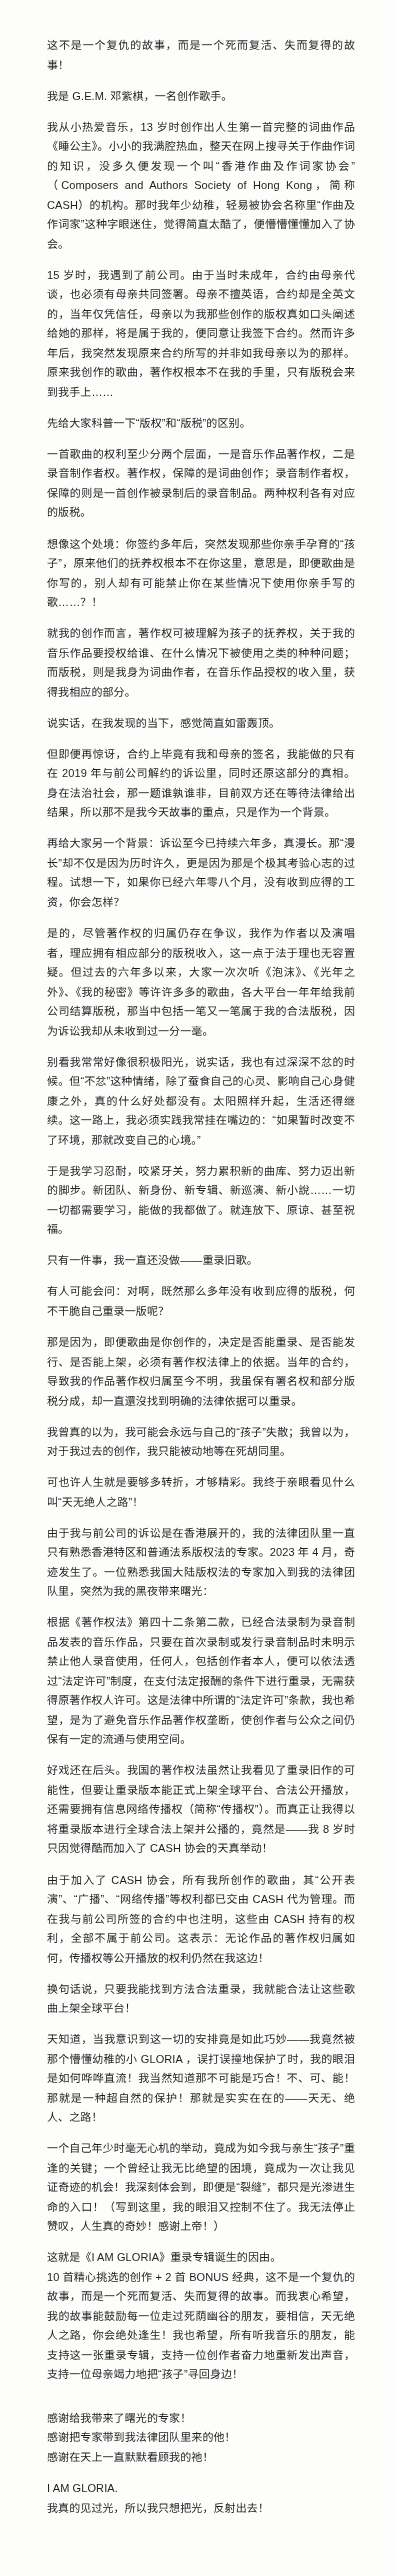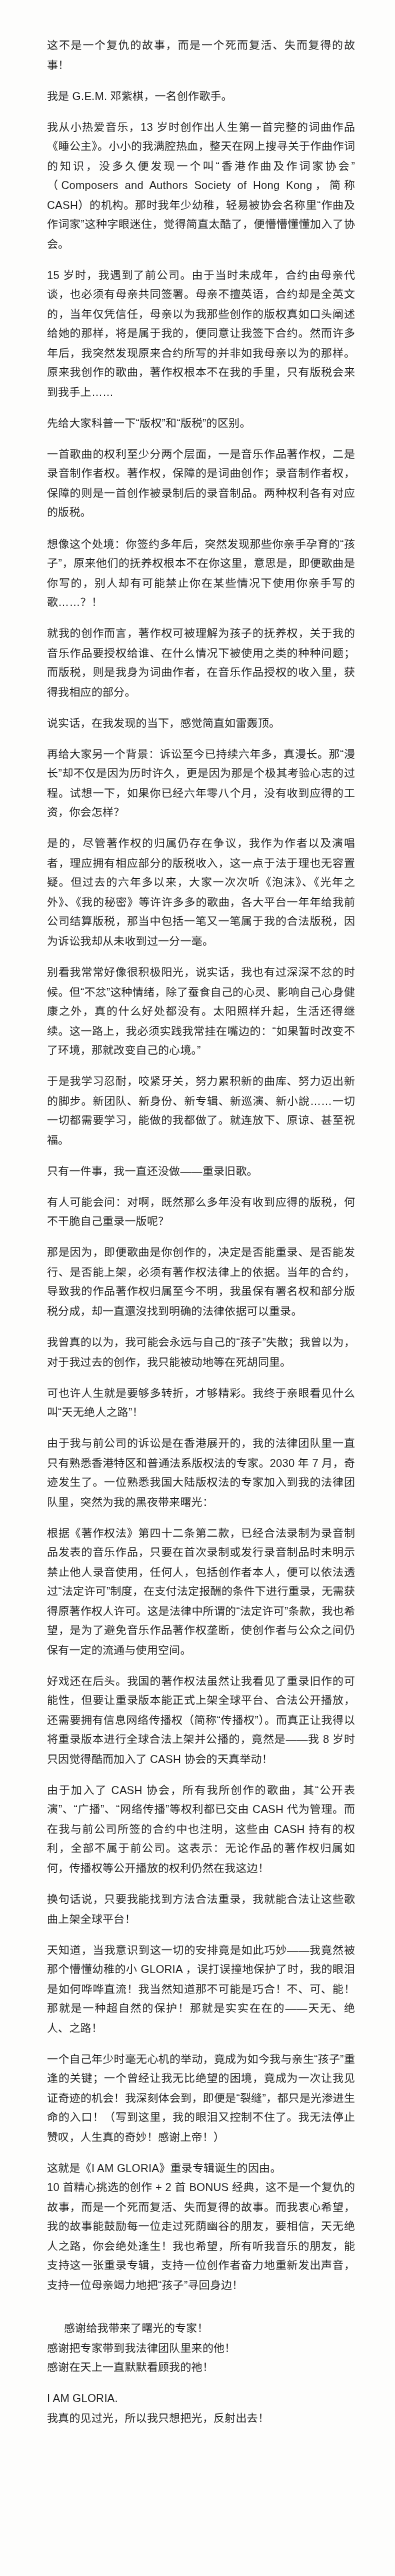--- a/index.html
+++ b/index.html
@@ -32,47 +32,47 @@
     margin: 11.6px 0 0 0;
   }
   .doc p.para:first-child {
     margin-top: 0;
   }
   .doc p.para.tight {
     margin-top: 0;
   }
   .doc p.para.xgap {
     margin-top: 24px;
-    margin-left: 17px;
   }
 </style>
 </head>
 <body>
 
 <div class="page">
   <div class="doc">
     <p class="para">这不是一个复仇的故事，而是一个死而复活、失而复得的故事！</p>
     <p class="para">我是 G.E.M. 邓紫棋，一名创作歌手。</p>
     <p class="para">我从小热爱音乐，13 岁时创作出人生第一首完整的词曲作品《睡公主》。小小的我满腔热血，整天在网上搜寻关于作曲作词的知识，没多久便发现一个叫“香港作曲及作词家协会”（Composers and Authors Society of Hong Kong，简称 CASH）的机构。那时我年少幼稚，轻易被协会名称里“作曲及作词家”这种字眼迷住，觉得简直太酷了，便懵懵懂懂加入了协会。</p>
     <p class="para">15 岁时，我遇到了前公司。由于当时未成年，合约由母亲代谈，也必须有母亲共同签署。母亲不擅英语，合约却是全英文的，当年仅凭信任，母亲以为我那些创作的版权真如口头阐述给她的那样，将是属于我的，便同意让我签下合约。然而许多年后，我突然发现原来合约所写的并非如我母亲以为的那样。原来我创作的歌曲，著作权根本不在我的手里，只有版税会来到我手上……</p>
     <p class="para">先给大家科普一下“版权”和“版税”的区别。</p>
     <p class="para">一首歌曲的权利至少分两个层面，一是音乐作品著作权，二是录音制作者权。著作权，保障的是词曲创作；录音制作者权，保障的则是一首创作被录制后的录音制品。两种权利各有对应的版税。</p>
     <p class="para">想像这个处境：你签约多年后，突然发现那些你亲手孕育的“孩子”，原来他们的抚养权根本不在你这里，意思是，即便歌曲是你写的，别人却有可能禁止你在某些情况下使用你亲手写的歌……？！</p>
     <p class="para">就我的创作而言，著作权可被理解为孩子的抚养权，关于我的音乐作品要授权给谁、在什么情况下被使用之类的种种问题；而版税，则是我身为词曲作者，在音乐作品授权的收入里，获得我相应的部分。</p>
     <p class="para">说实话，在我发现的当下，感觉简直如雷轰顶。</p>
+    <p class="para">但即便再惊讶，合约上毕竟有我和母亲的签名，我能做的只有在 2019 年与前公司解约的诉讼里，同时还原这部分的真相。身在法治社会，那一题谁孰谁非，目前双方还在等待法律给出结果，所以那不是我今天故事的重点，只是作为一个背景。</p>
     <p class="para">再给大家另一个背景：诉讼至今已持续六年多，真漫长。那“漫长”却不仅是因为历时许久，更是因为那是个极其考验心志的过程。试想一下，如果你已经六年零八个月，没有收到应得的工资，你会怎样？</p>
     <p class="para">是的，尽管著作权的归属仍存在争议，我作为作者以及演唱者，理应拥有相应部分的版税收入，这一点于法于理也无容置疑。但过去的六年多以来，大家一次次听《泡沫》、《光年之外》、《我的秘密》等许许多多的歌曲，各大平台一年年给我前公司结算版税，那当中包括一笔又一笔属于我的合法版税，因为诉讼我却从未收到过一分一毫。</p>
     <p class="para">别看我常常好像很积极阳光，说实话，我也有过深深不忿的时候。但“不忿”这种情绪，除了蚕食自己的心灵、影响自己心身健康之外，真的什么好处都没有。太阳照样升起，生活还得继续。这一路上，我必须实践我常挂在嘴边的：“如果暂时改变不了环境，那就改变自己的心境。”</p>
     <p class="para">于是我学习忍耐，咬紧牙关，努力累积新的曲库、努力迈出新的脚步。新团队、新身份、新专辑、新巡演、新小說……一切一切都需要学习，能做的我都做了。就连放下、原谅、甚至祝福。</p>
     <p class="para">只有一件事，我一直还没做——重录旧歌。</p>
     <p class="para">有人可能会问：对啊，既然那么多年没有收到应得的版税，何不干脆自己重录一版呢？</p>
     <p class="para">那是因为，即便歌曲是你创作的，决定是否能重录、是否能发行、是否能上架，必须有著作权法律上的依据。当年的合约，导致我的作品著作权归属至今不明，我虽保有署名权和部分版税分成，却一直還沒找到明确的法律依据可以重录。</p>
     <p class="para">我曾真的以为，我可能会永远与自己的“孩子”失散；我曾以为，对于我过去的创作，我只能被动地等在死胡同里。</p>
     <p class="para">可也许人生就是要够多转折，才够精彩。我终于亲眼看见什么叫“天无绝人之路”！</p>
-    <p class="para">由于我与前公司的诉讼是在香港展开的，我的法律团队里一直只有熟悉香港特区和普通法系版权法的专家。2030 年 7 月，奇迹发生了。一位熟悉我国大陆版权法的专家加入到我的法律团队里，突然为我的黑夜带来曙光：</p>
+    <p class="para">由于我与前公司的诉讼是在香港展开的，我的法律团队里一直只有熟悉香港特区和普通法系版权法的专家。2023 年 4 月，奇迹发生了。一位熟悉我国大陆版权法的专家加入到我的法律团队里，突然为我的黑夜带来曙光：</p>
     <p class="para">根据《著作权法》第四十二条第二款，已经合法录制为录音制品发表的音乐作品，只要在首次录制或发行录音制品时未明示禁止他人录音使用，任何人，包括创作者本人，便可以依法透过“法定许可”制度，在支付法定报酬的条件下进行重录，无需获得原著作权人许可。这是法律中所谓的“法定许可”条款，我也希望，是为了避免音乐作品著作权垄断，使创作者与公众之间仍保有一定的流通与使用空间。</p>
     <p class="para">好戏还在后头。我国的著作权法虽然让我看见了重录旧作的可能性，但要让重录版本能正式上架全球平台、合法公开播放，还需要拥有信息网络传播权（简称“传播权”）。而真正让我得以将重录版本进行全球合法上架并公播的，竟然是——我 8 岁时只因觉得酷而加入了 CASH 协会的天真举动！</p>
     <p class="para">由于加入了 CASH 协会，所有我所创作的歌曲，其“公开表演”、“广播”、“网络传播”等权利都已交由 CASH 代为管理。而在我与前公司所签的合约中也注明，这些由 CASH 持有的权利，全部不属于前公司。这表示：无论作品的著作权归属如何，传播权等公开播放的权利仍然在我这边！</p>
     <p class="para">换句话说，只要我能找到方法合法重录，我就能合法让这些歌曲上架全球平台！</p>
     <p class="para">天知道，当我意识到这一切的安排竟是如此巧妙——我竟然被那个懵懂幼稚的小 GLORIA ，误打误撞地保护了时，我的眼泪是如何哗哗直流！我当然知道那不可能是巧合！不、可、能！那就是一种超自然的保护！那就是实实在在的——天无、绝人、之路！</p>
     <p class="para">一个自己年少时毫无心机的举动，竟成为如今我与亲生“孩子”重逢的关键；一个曾经让我无比绝望的困境，竟成为一次让我见证奇迹的机会！我深刻体会到，即便是“裂缝”，都只是光渗进生命的入口！（写到这里，我的眼泪又控制不住了。我无法停止赞叹，人生真的奇妙！感谢上帝！）</p>
     <p class="para">这就是《I AM GLORIA》重录专辑诞生的因由。</p>
     <p class="para tight">10 首精心挑选的创作 + 2 首 BONUS 经典，这不是一个复仇的故事，而是一个死而复活、失而复得的故事。而我衷心希望，我的故事能鼓励每一位走过死荫幽谷的朋友，要相信，天无绝人之路，你会绝处逢生！我也希望，所有听我音乐的朋友，能支持这一张重录专辑，支持一位创作者奋力地重新发出声音，支持一位母亲竭力地把“孩子”寻回身边！</p>
     <p class="para xgap">感谢给我带来了曙光的专家！</p>
     <p class="para tight">感谢把专家带到我法律团队里来的他！</p>

